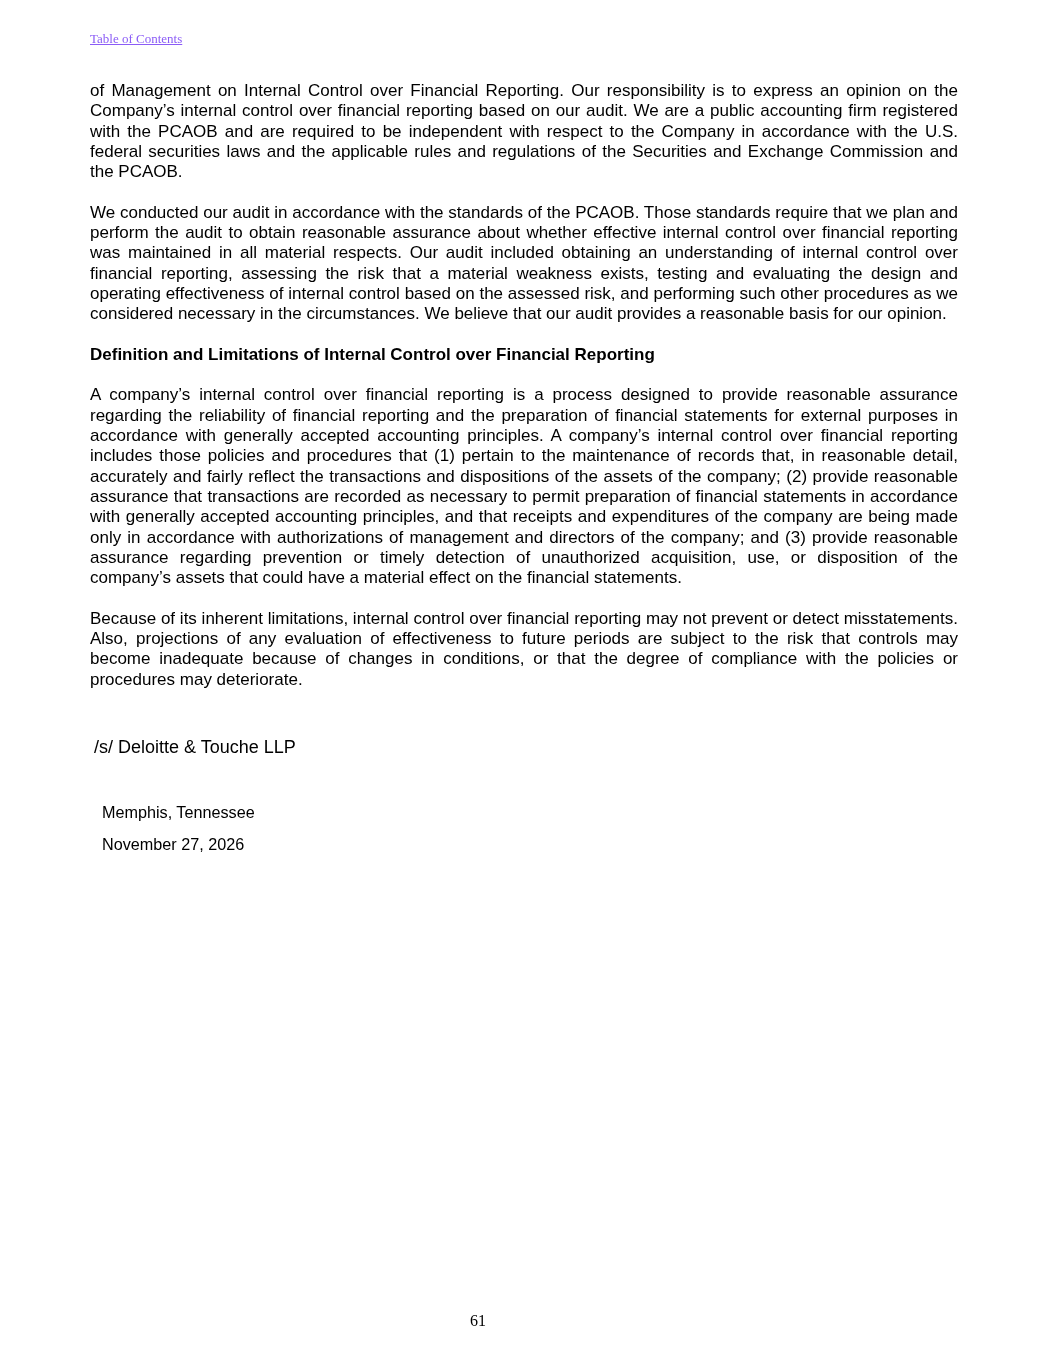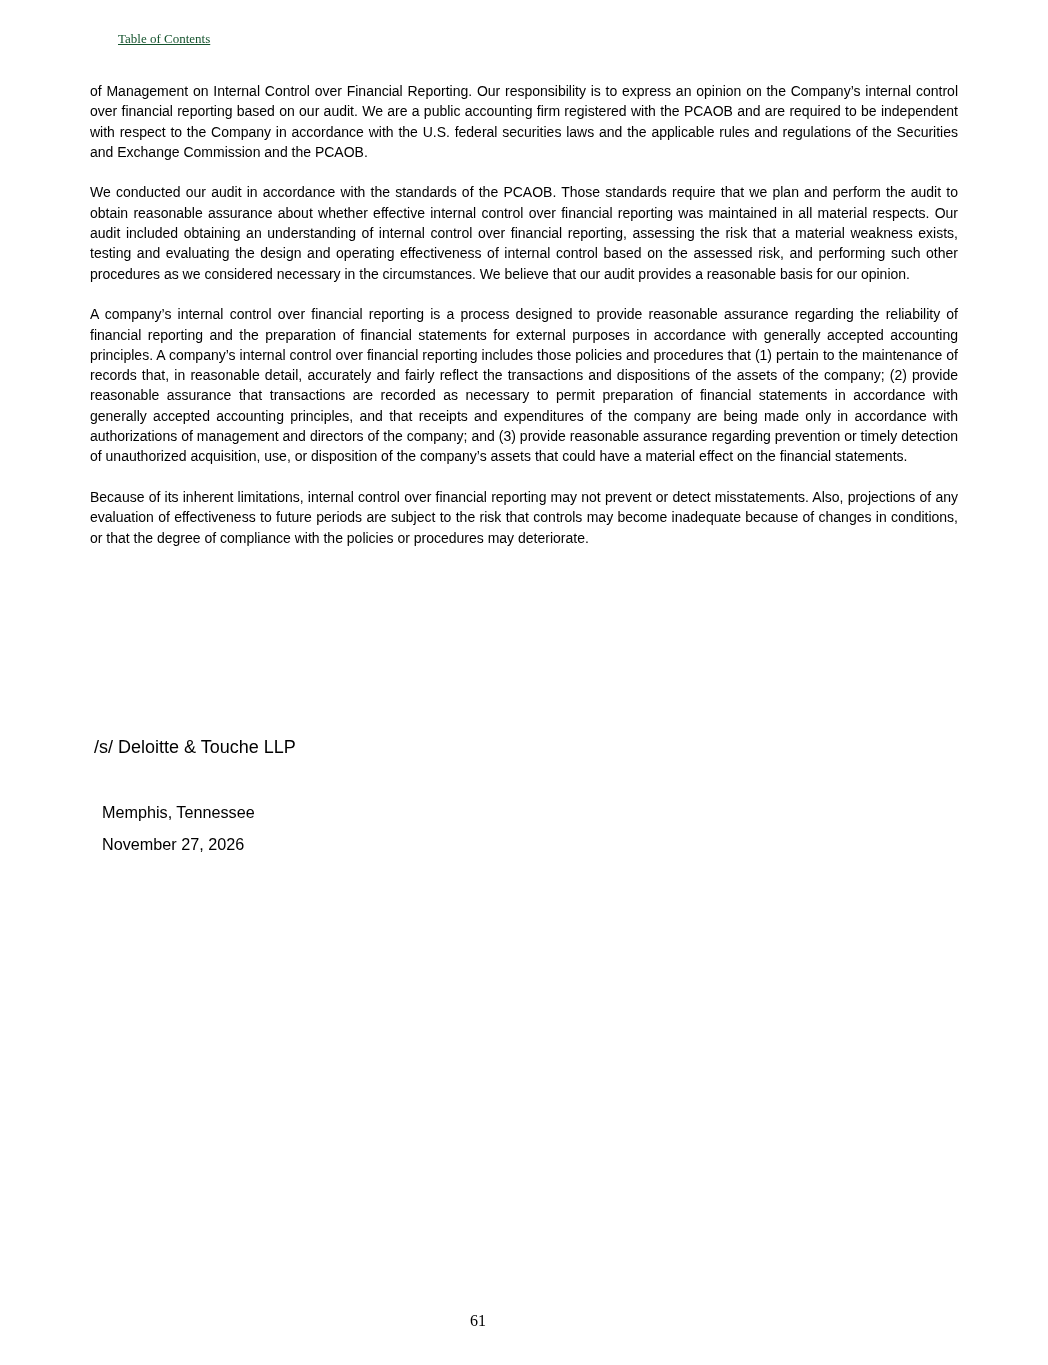--- a/index.html
+++ b/index.html
@@ -13,32 +13,31 @@
       position: relative;
       overflow: hidden;
       color: #000000;
     }
     .toc-link {
       position: absolute;
       left: 90px;
       top: 31px;
       font-family: "Liberation Serif", "DejaVu Serif", serif;
       font-size: 13px;
-      color: #14532d;
+      color: #8b5cf6;
       text-decoration: underline;
       cursor: pointer;
-      margin-left: 28px;
     }
     .content {
       position: absolute;
       left: 90px;
       top: 81px;
       width: 868px;
       font-family: "Liberation Sans", "DejaVu Sans", sans-serif;
-      font-size: 14px;
+      font-size: 17px;
       line-height: 20.3px;
     }
     .para {
       margin: 0 0 20.3px 0;
       text-align: justify;
       text-align-last: left;
     }
     .heading {
       margin: 0 0 20.3px 0;
       font-weight: bold;
@@ -71,20 +70,21 @@
     }
   </style>
 </head>
 <body>
 
 <a class="toc-link">Table of Contents</a>
 
 <div class="content">
   <p class="para">of Management on Internal Control over Financial Reporting. Our responsibility is to express an opinion on the Company’s internal control over financial reporting based on our audit. We are a public accounting firm registered with the PCAOB and are required to be independent with respect to the Company in accordance with the U.S. federal securities laws and the applicable rules and regulations of the Securities and Exchange Commission and the PCAOB.</p>
   <p class="para">We conducted our audit in accordance with the standards of the PCAOB. Those standards require that we plan and perform the audit to obtain reasonable assurance about whether effective internal control over financial reporting was maintained in all material respects. Our audit included obtaining an understanding of internal control over financial reporting, assessing the risk that a material weakness exists, testing and evaluating the design and operating effectiveness of internal control based on the assessed risk, and performing such other procedures as we considered necessary in the circumstances. We believe that our audit provides a reasonable basis for our opinion.</p>
+  <p class="heading">Definition and Limitations of Internal Control over Financial Reporting</p>
   <p class="para">A company’s internal control over financial reporting is a process designed to provide reasonable assurance regarding the reliability of financial reporting and the preparation of financial statements for external purposes in accordance with generally accepted accounting principles. A company’s internal control over financial reporting includes those policies and procedures that (1) pertain to the maintenance of records that, in reasonable detail, accurately and fairly reflect the transactions and dispositions of the assets of the company; (2) provide reasonable assurance that transactions are recorded as necessary to permit preparation of financial statements in accordance with generally accepted accounting principles, and that receipts and expenditures of the company are being made only in accordance with authorizations of management and directors of the company; and (3) provide reasonable assurance regarding prevention or timely detection of unauthorized acquisition, use, or disposition of the company’s assets that could have a material effect on the financial statements.</p>
   <p class="para">Because of its inherent limitations, internal control over financial reporting may not prevent or detect misstatements. Also, projections of any evaluation of effectiveness to future periods are subject to the risk that controls may become inadequate because of changes in conditions, or that the degree of compliance with the policies or procedures may deteriorate.</p>
 </div>
 
 <div class="signature">/s/ Deloitte &amp; Touche LLP</div>
 
 <div class="location">
   <div>Memphis, Tennessee</div>
   <div>November 27, 2026</div>
 </div>

